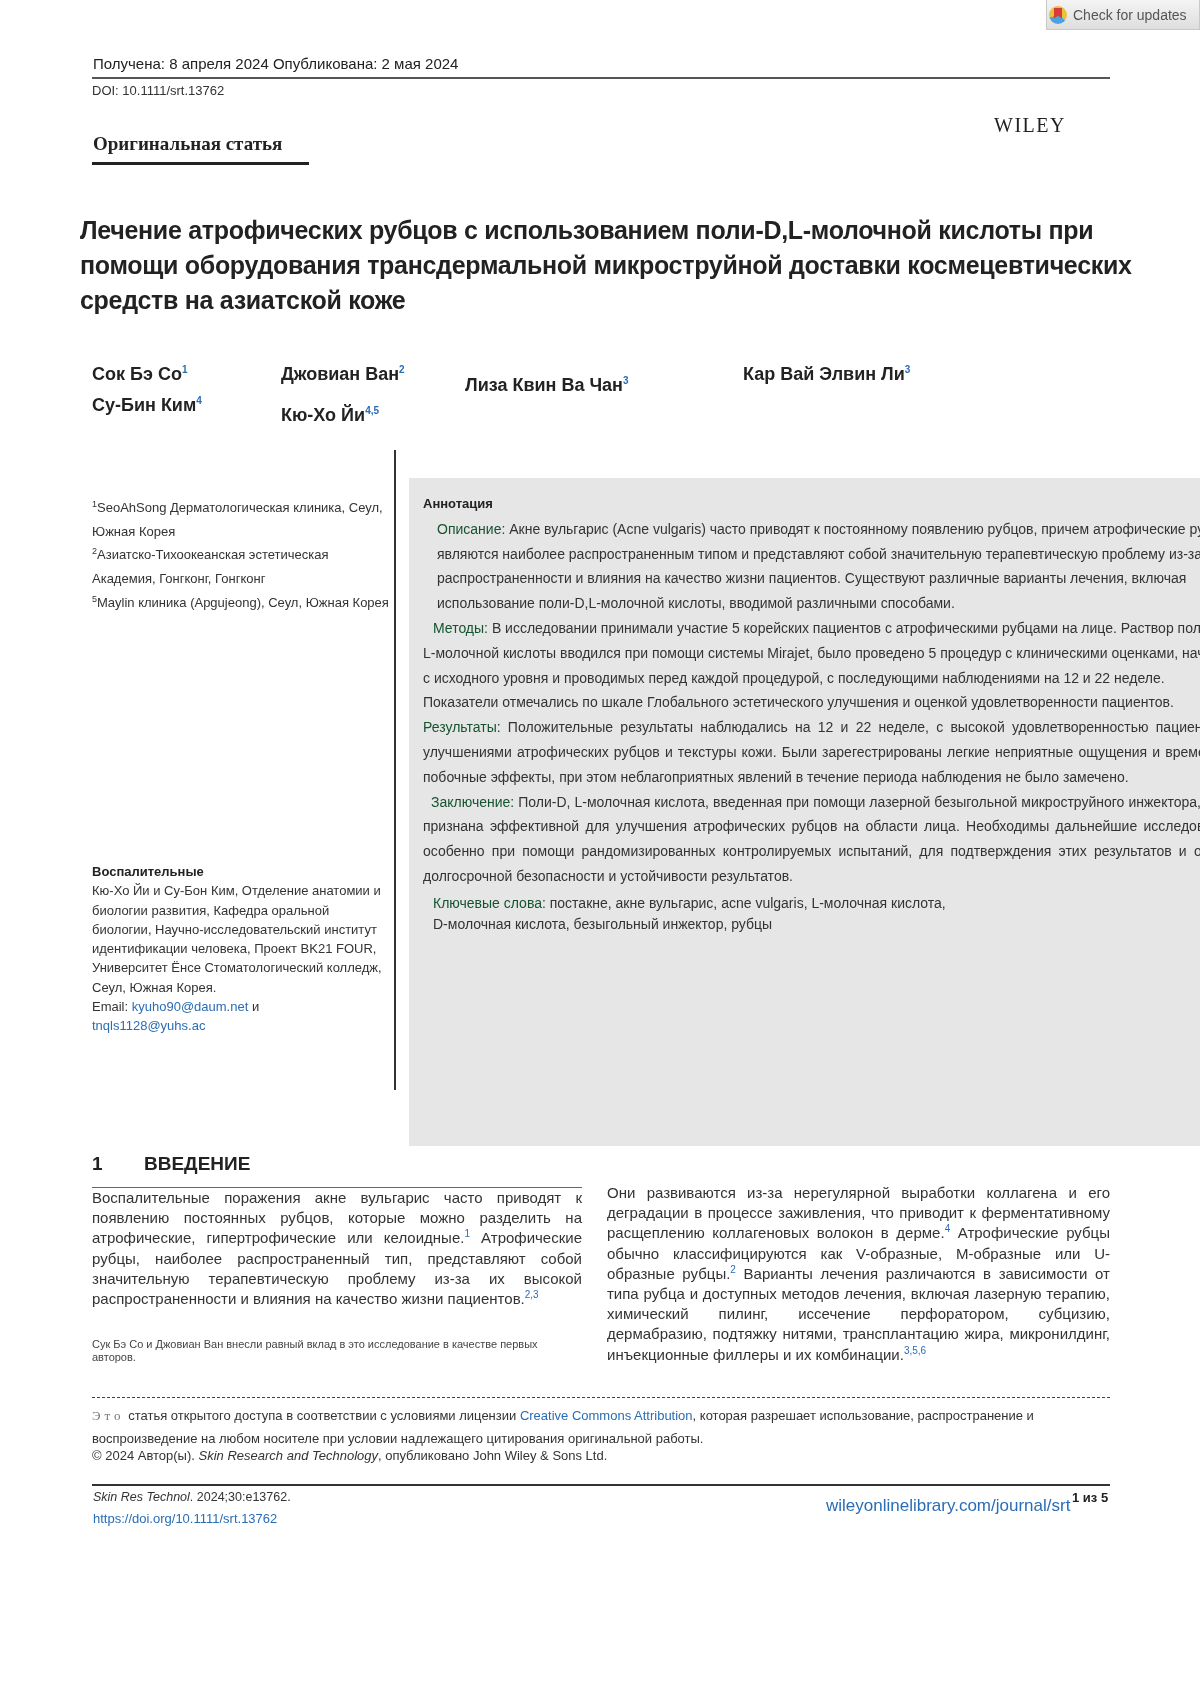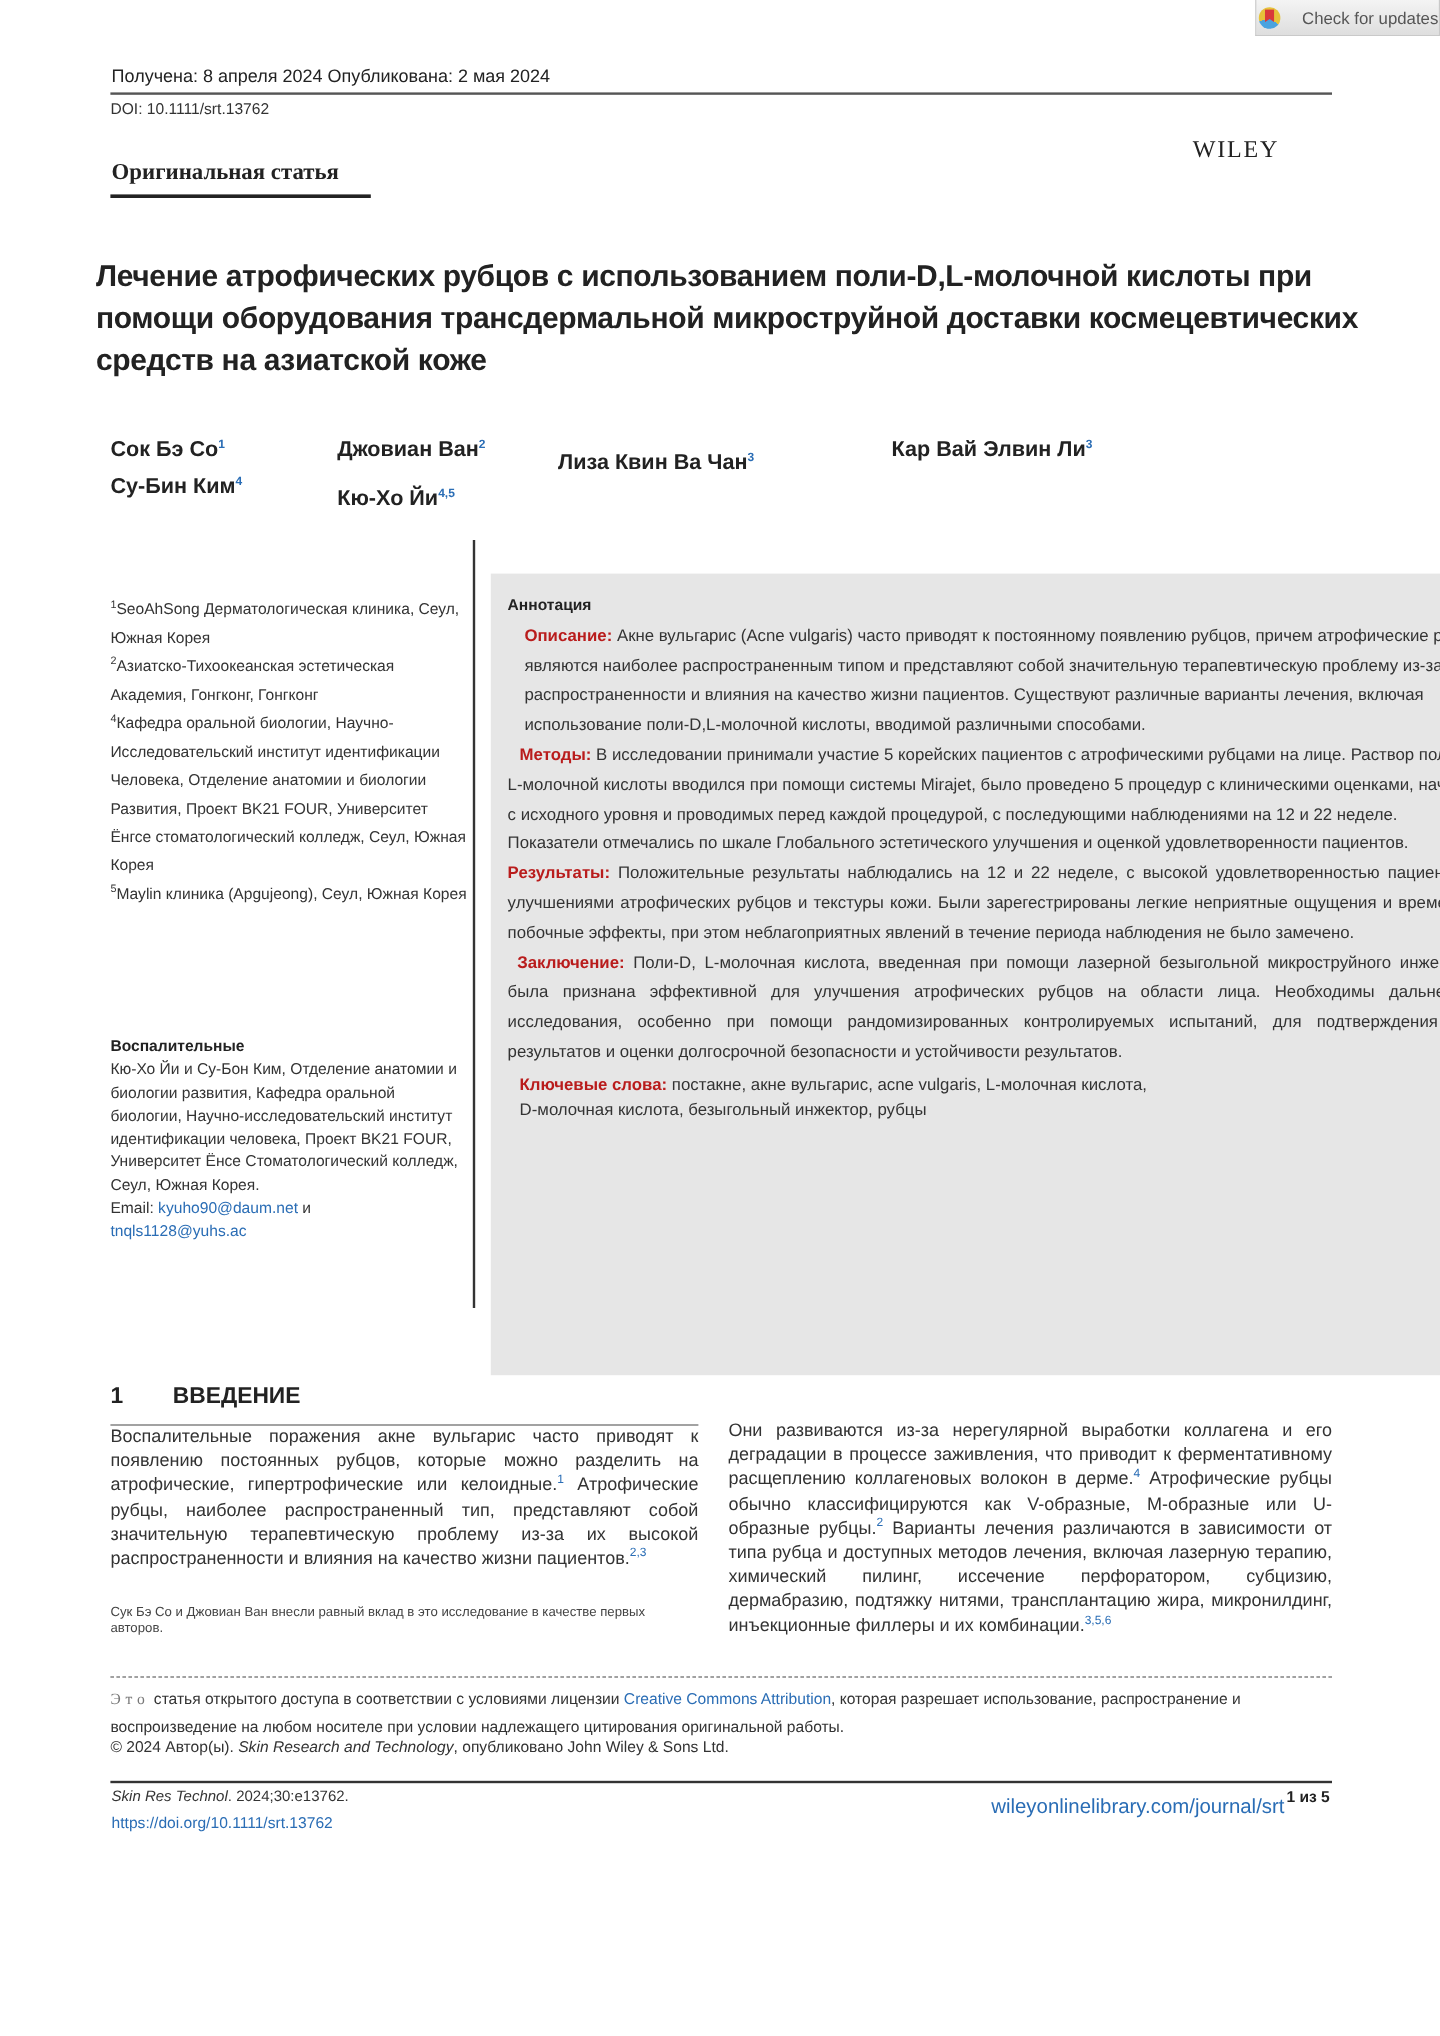--- a/index.html
+++ b/index.html
@@ -2,21 +2,21 @@
 <html><head>
 <meta charset="utf-8">
 <style>
   html, body { margin: 0; padding: 0; background: #ffffff; }
   body { width: 1200px; height: 1697px; position: relative; overflow: hidden; color: #1a1a1a; font-family: "Liberation Sans", sans-serif; }
   .abs { position: absolute; }
   a, .link { color: #2a6db5; text-decoration: none; }
   sup { font-size: 10px; line-height: 0; color: #2a6db5; vertical-align: super; }
 
   
-  .cfu { left: 1046px; top: 0; width: 154px; height: 30px; background: linear-gradient(#f4f4f4, #dedede); border: 1px solid #c9c9c9; border-top: none; box-sizing: border-box; display: flex; align-items: center; gap: 18px; padding-left: 2px; }
+  .cfu { left: 1046px; top: 0; width: 154px; height: 30px; background: linear-gradient(#f4f4f4, #dedede); border: 1px solid #c9c9c9; border-top: none; box-sizing: border-box; display: flex; align-items: center; gap: 6px; padding-left: 2px; }
   .cfu-icon { width: 18px; height: 18px; border-radius: 50%; background: conic-gradient(#e6c33a 0 35%, #4aa3df 35% 70%, #e6c33a 70%); position: relative; }
   .cfu-icon::after { content: ""; position: absolute; left: 5px; top: 2px; width: 8px; height: 11px; background: #d93a3a; clip-path: polygon(0 0,100% 0,100% 100%,50% 75%,0 100%); }
   .cfu-label { font-size: 14px; color: #555; }
 
   .hdr-dates { left: 93px; top: 55px; font-size: 15px; color: #222; }
   .hdr-rule { left: 92px; top: 77px; width: 1018px; height: 1.5px; background: #555; }
   .hdr-doi { left: 92px; top: 83px; font-size: 13px; color: #333; }
   .article-type { left: 93px; top: 133px; font-family: "Liberation Serif", serif; font-size: 19px; font-weight: bold; color: #222; }
   .article-type-rule { left: 92px; top: 162px; width: 217px; height: 2.5px; background: #222; }
   .wiley { left: 994px; top: 114px; font-family: "Liberation Serif", serif; font-size: 20px; letter-spacing: 1.5px; color: #222; }
@@ -27,21 +27,21 @@
 
   .affil { left: 92px; top: 496px; width: 300px; font-size: 13px; line-height: 23.7px; color: #333; }
   .affil sup { color: #333; font-size: 9px; }
   .corr { left: 92px; top: 862px; width: 300px; font-size: 13px; line-height: 19.3px; color: #333; }
   .corr-title { font-weight: bold; color: #222; }
   .vline { left: 394px; top: 450px; width: 1.5px; height: 640px; background: #333; }
 
   .abstract { left: 409px; top: 450px; width: 844px; height: 668px; background: #e6e6e6; box-sizing: border-box; padding: 14px 14px 0 14px; font-size: 14px; line-height: 24.8px; color: #333; margin-top: 28px; }
   .abstract .heading { font-weight: bold; font-size: 13px; color: #222; margin-bottom: 0px; }
   .abstract p { margin: 0; }
-  .abstract .lbl { font-weight: bold; color: #b91c1c; }
+  .abstract .lbl { font-weight: normal; color: #14532d; }
   .abstract .ind { padding-left: 14px; }
   .abstract .just { text-align: justify; }
   .abstract .kw { margin-top: 4px; line-height: 21px; padding-left: 10px; }
 
   .sec-head { left: 92px; top: 1153px; font-size: 19px; font-weight: bold; color: #222; }
   .sec-head .num { display: inline-block; width: 52px; }
   .col1-rule { left: 92px; top: 1187px; width: 490px; height: 1px; background: #666; }
   .col1 { left: 92px; top: 1188px; width: 490px; font-size: 15px; line-height: 20.2px; text-align: justify; color: #333; }
   .col1-note { left: 92px; top: 1338px; width: 490px; font-size: 11px; line-height: 13px; color: #444; }
   .col2 { left: 607px; top: 1183px; width: 503px; font-size: 15px; line-height: 20.2px; text-align: justify; color: #333; }
@@ -79,21 +79,20 @@
 <div class="abs author" style="left:92px;top:364px"><span>Сок Бэ Со</span><sup>1</sup></div>
 <div class="abs author" style="left:92px;top:395px"><span>Су-Бин Ким</span><sup>4</sup></div>
 <div class="abs author" style="left:281px;top:364px"><span>Джовиан Ван</span><sup>2</sup></div>
 <div class="abs author" style="left:281px;top:405px"><span>Кю-Хо Йи</span><sup>4,5</sup></div>
 <div class="abs author" style="left:465px;top:375px"><span>Лиза Квин Ва Чан</span><sup>3</sup></div>
 <div class="abs author" style="left:743px;top:364px"><span>Кар Вай Элвин Ли</span><sup>3</sup></div>
 
 <div class="abs affil">
   <div><sup>1</sup><span>SeoAhSong Дерматологическая клиника, Сеул, Южная Корея</span></div>
   <div><sup>2</sup><span>Азиатско-Тихоокеанская эстетическая Академия, Гонгконг, Гонгконг</span></div>
-  <div><sup>4</sup><span>Кафедра оральной биологии, Научно-Исследовательский институт идентификации Человека, Отделение анатомии и биологии Развития, Проект BK21 FOUR, Университет Ёнгсе стоматологический колледж, Сеул, Южная Корея</span></div>
   <div><sup>5</sup><span>Maylin клиника (Apgujeong), Сеул, Южная Корея</span></div>
 </div>
 
 <div class="abs corr">
   <div class="corr-title">Воспалительные</div>
   <div>Кю-Хо Йи и Су-Бон Ким, Отделение анатомии и биологии развития, Кафедра оральной биологии, Научно-исследовательский институт идентификации человека, Проект BK21 FOUR, Университет Ёнсе Стоматологический колледж, Сеул, Южная Корея.</div>
   <div>
     <span>Email:</span>
     <a class="link">kyuho90@daum.net</a>
     <span>и</span><br>

